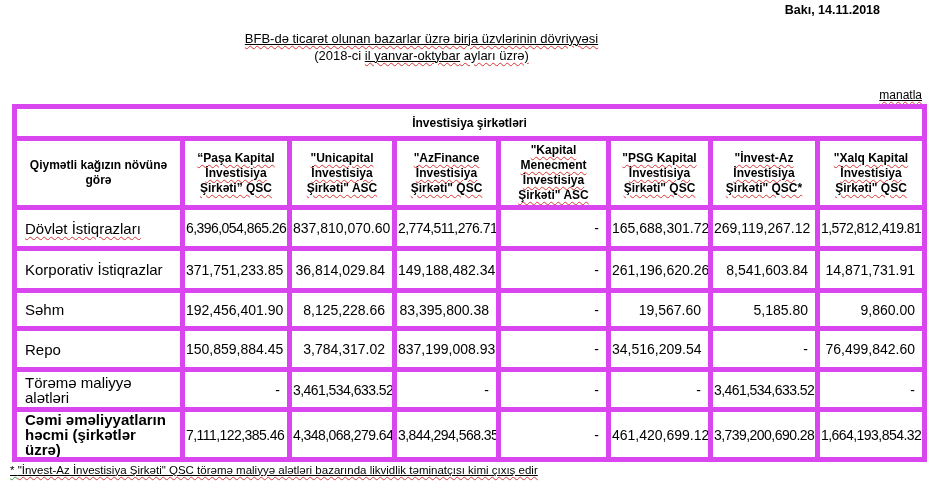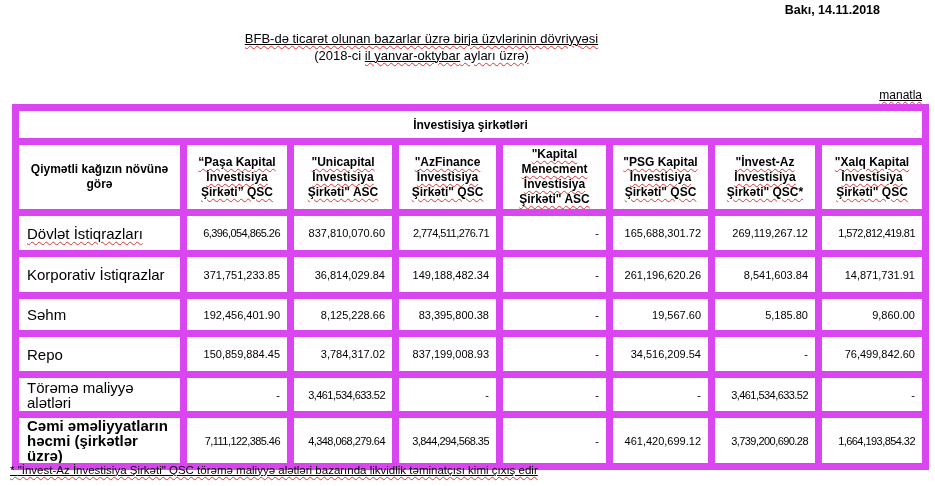--- a/index.html
+++ b/index.html
@@ -13,25 +13,25 @@
     font-size:13px;font-weight:normal;line-height:17px}
   .us{text-decoration:underline;text-decoration-thickness:1px}
   .sq{text-decoration:underline;text-decoration-style:wavy;text-decoration-color:#d93434;text-decoration-thickness:1px;text-underline-offset:2px}
   .gsq{text-decoration:underline;text-decoration-style:wavy;text-decoration-color:#3a9a3a;text-decoration-thickness:1px;text-underline-offset:2px}
   .unit{position:absolute;top:88px;right:13px;font-size:12px}
   table.grid{
     position:absolute;top:104px;left:12px;width:910px;
     border-collapse:collapse;table-layout:fixed;
     border:2px solid #000;
   }
-  table.grid th,table.grid td{border:7px solid #d946ef;overflow:hidden;vertical-align:middle}
+  table.grid th,table.grid td{border:5px solid #d946ef;overflow:hidden;vertical-align:middle}
   .group-row th{height:27px;font-size:12px;font-weight:bold;text-align:center;padding:0}
   .head-row th{height:64px;font-size:12px;font-weight:bold;text-align:center;line-height:15px;padding:0 2px}
   td.lbl{font-size:15px;line-height:15px;padding:0 8px}
-  td.num{text-align:right;font-size:11px;padding-right:7px;white-space:nowrap}
+  td.num{text-align:right;font-size:14px;padding-right:7px;white-space:nowrap}
   .b{font-weight:bold}
   .fn{position:absolute;top:464px;left:10px;font-size:11.5px;white-space:nowrap}
 </style>
 </head>
 <body>
 
 <div class="date">Bakı, 14.11.2018</div>
 
 <div class="title-block">
   <div><span class="us"><span class="sq">BFB-də ticarət olunan bazarlar üzrə birja üzvlərinin dövriyyəsi</span></span></div>

